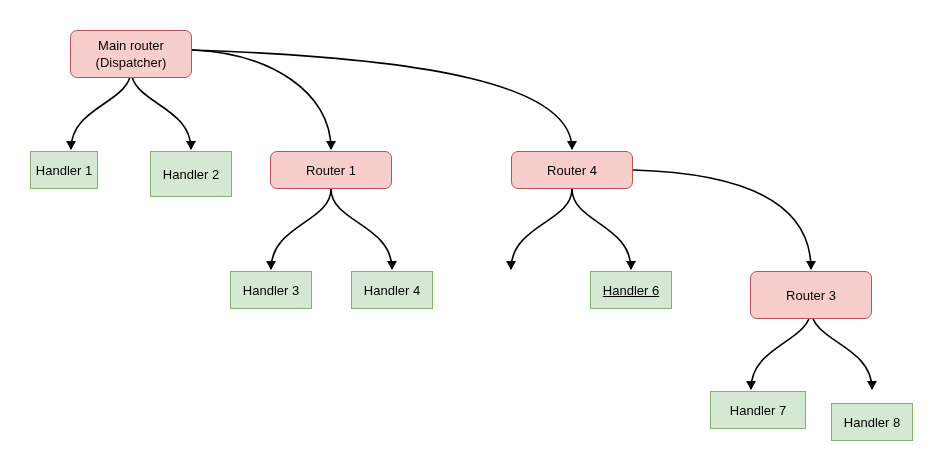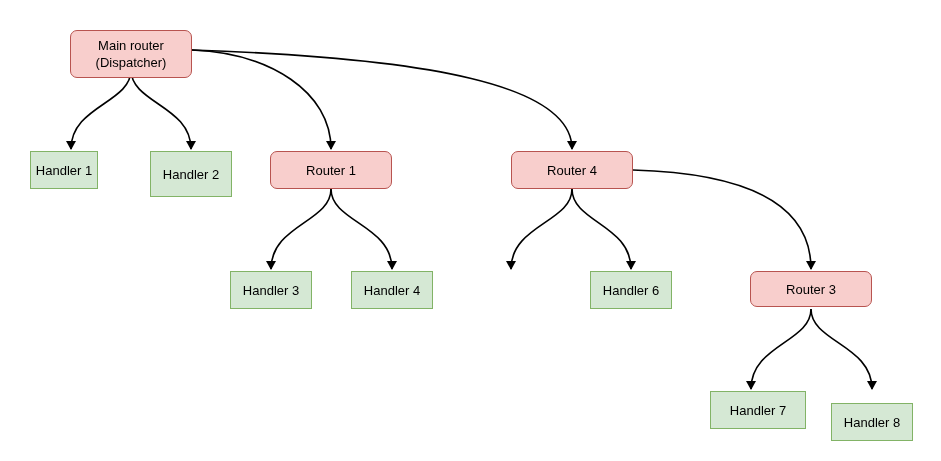--- a/index.html
+++ b/index.html
@@ -73,21 +73,21 @@
 
   <div class="node router" style="left:270px;top:151px;width:122px;height:38px;">Router 1</div>
 
   <div class="node router" style="left:511px;top:151px;width:122px;height:38px;">Router 4</div>
 
   <div class="node handler" style="left:230px;top:271px;width:82px;height:38px;">Handler 3</div>
 
   <div class="node handler" style="left:351px;top:271px;width:82px;height:38px;">Handler 4</div>
 
 
-  <div class="node handler" style="left:590px;top:271px;width:82px;height:38px;">Handler 6</div>
+  <div class="node handler" style="left:590px;top:271px;width:82px;height:38px;text-decoration:underline;">Handler 6</div>
 
-  <div class="node router" style="left:750px;top:271px;width:122px;height:36px;">Router 3</div>
+  <div class="node router" style="left:750px;top:271px;width:122px;height:48px;">Router 3</div>
 
   <div class="node handler" style="left:710px;top:391px;width:96px;height:38px;">Handler 7</div>
 
   <div class="node handler" style="left:831px;top:391px;width:82px;height:38px;margin-top:12px;">Handler 8</div>
 
 </div>
 
 </body></html>

